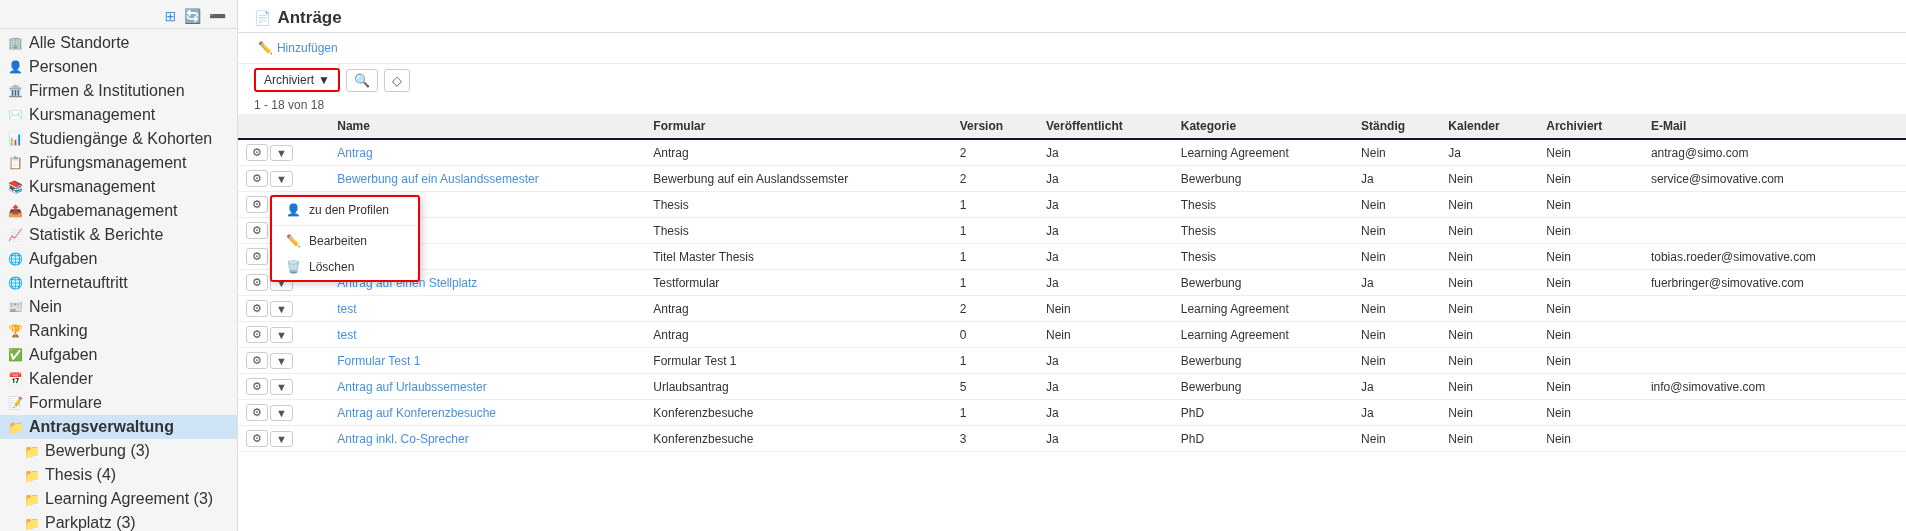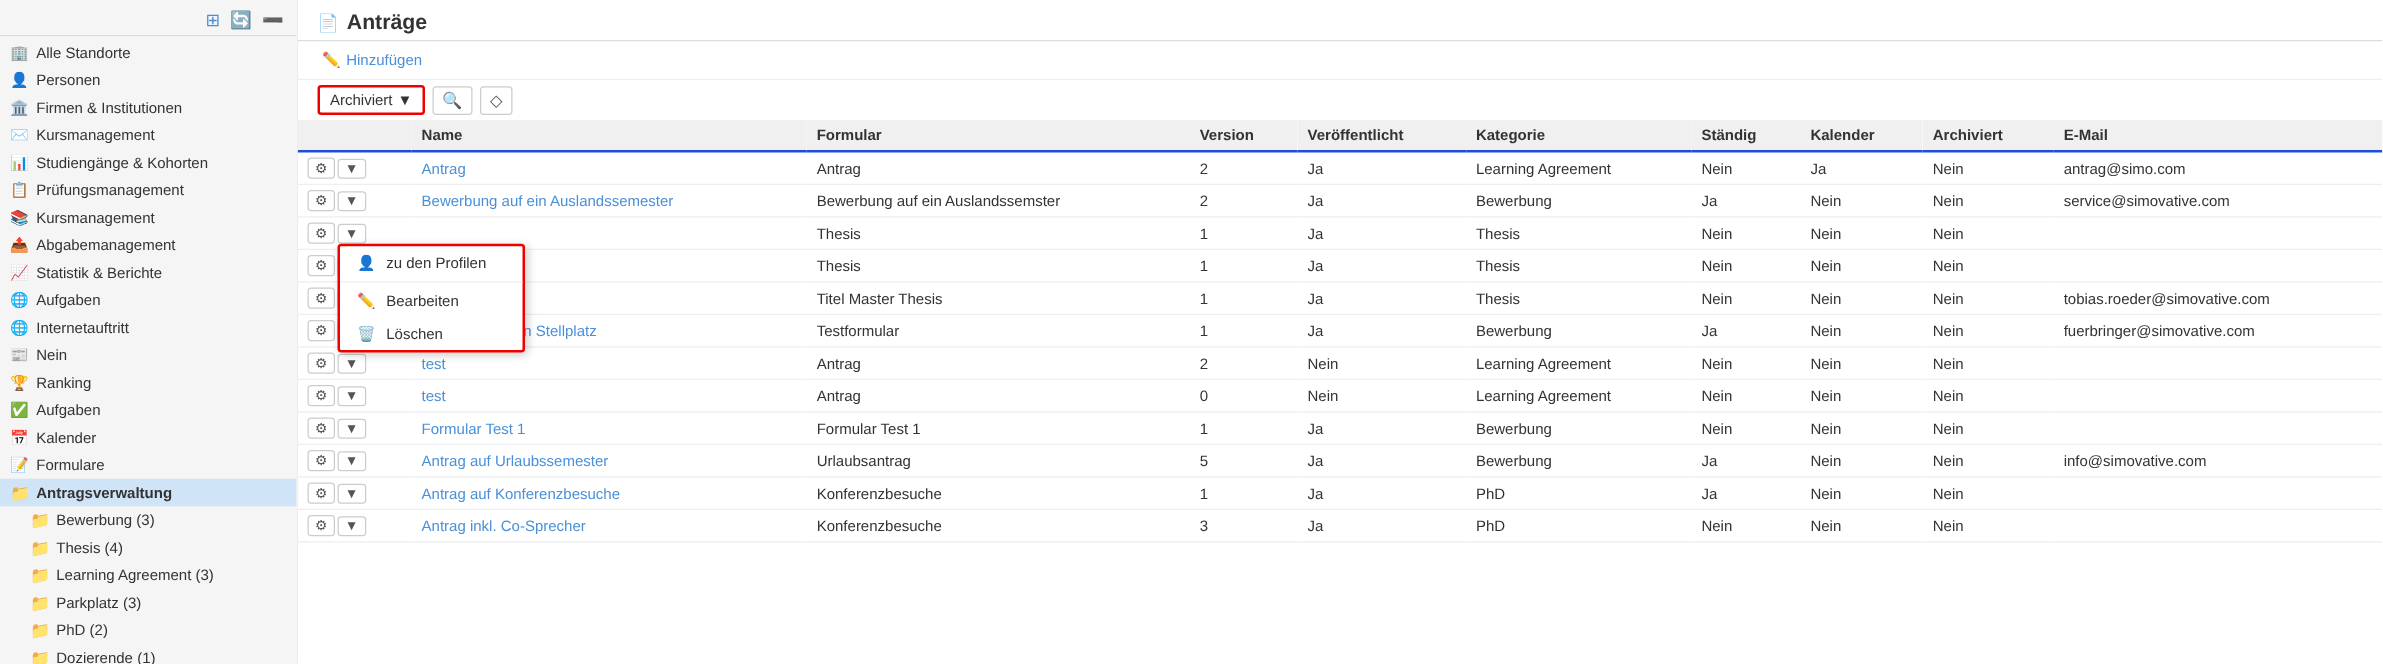--- a/index.html
+++ b/index.html
@@ -16,21 +16,21 @@
     }
     .sidebar-item {
       display: flex;
       align-items: center;
       padding: 3px 8px;
       cursor: pointer;
       white-space: nowrap;
       gap: 5px;
     }
     .sidebar-item .icon { width: 16px; height: 16px; display: inline-flex; align-items: center; justify-content: center; flex-shrink: 0; }
-    .sidebar-item .label { font-size: 12px; }
+    .sidebar-item .label { font-size: 16px; }
     .sidebar-sub { padding-left: 24px; }
     .sidebar-active { background: #d0e4f7; font-weight: bold; }
     .folder-icon { color: #e6a817; font-size: 13px; }
 
     
     #main {
       flex: 1;
       display: flex;
       flex-direction: column;
       overflow: hidden;
@@ -100,21 +100,21 @@
     #table-container {
       overflow-y: auto;
       flex: 1;
     }
     table {
       width: 100%;
       border-collapse: collapse;
     }
     thead th {
       background: #f0f0f0;
-      border-bottom: 2px solid #1d4ed8;
+      border-bottom: 2px solid #0f172a;
       padding: 5px 8px;
       text-align: left;
       font-weight: bold;
       font-size: 12px;
       white-space: nowrap;
       position: sticky;
       top: 0;
       z-index: 1;
     }
     tbody td {
@@ -299,20 +299,23 @@
 
   <div id="filter-row">
     <div class="filter-dropdown">
       <span>Archiviert</span>
       <span>▼</span>
     </div>
     <button class="filter-btn">🔍</button>
     <button class="filter-btn">◇</button>
   </div>
 
+  <div class="count-info">
+    <span>1 - 18 von 18</span>
+  </div>
 
   <div id="table-container">
     <table>
       <thead>
         <tr>
           <th></th>
           <th>Name</th>
           <th>Formular</th>
           <th>Version</th>
           <th>Veröffentlicht</th>

